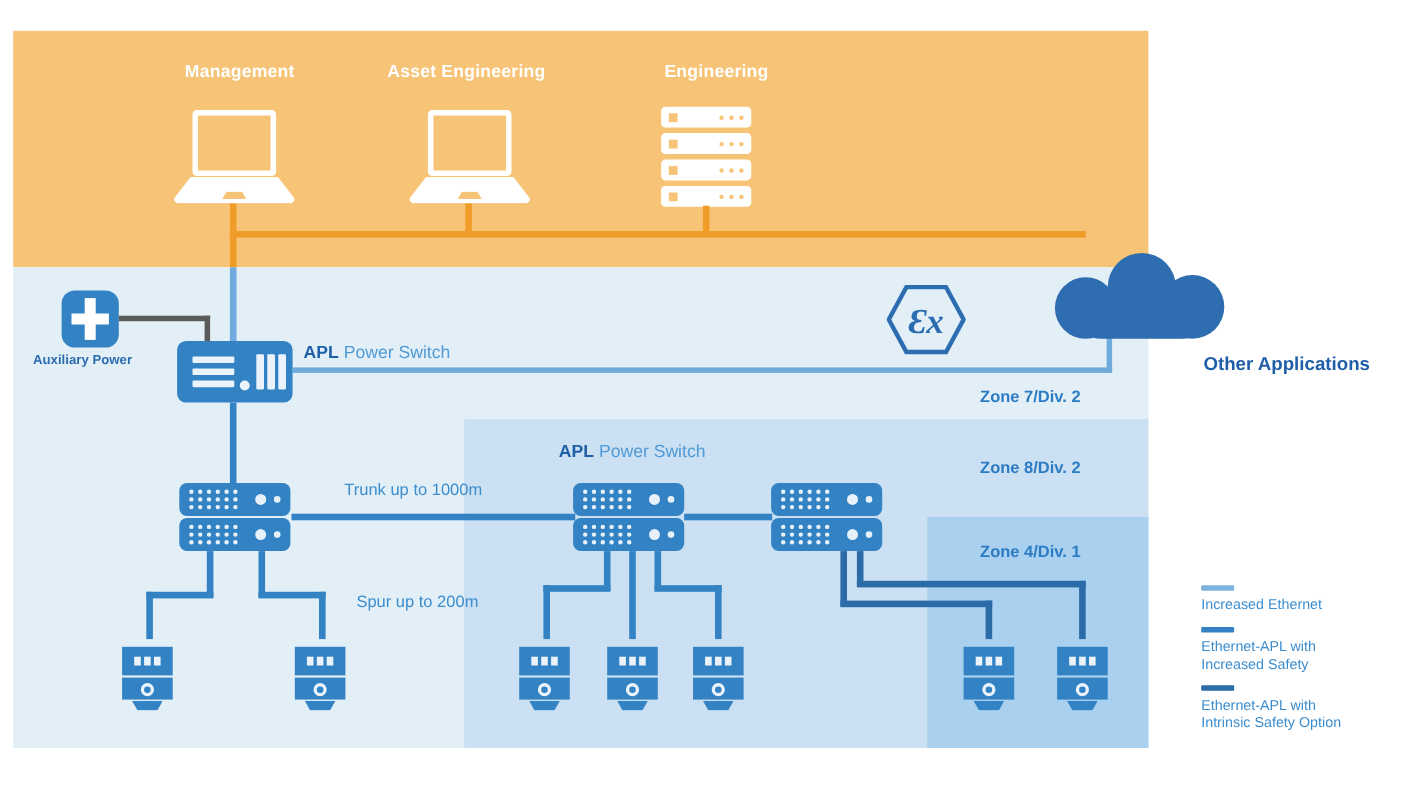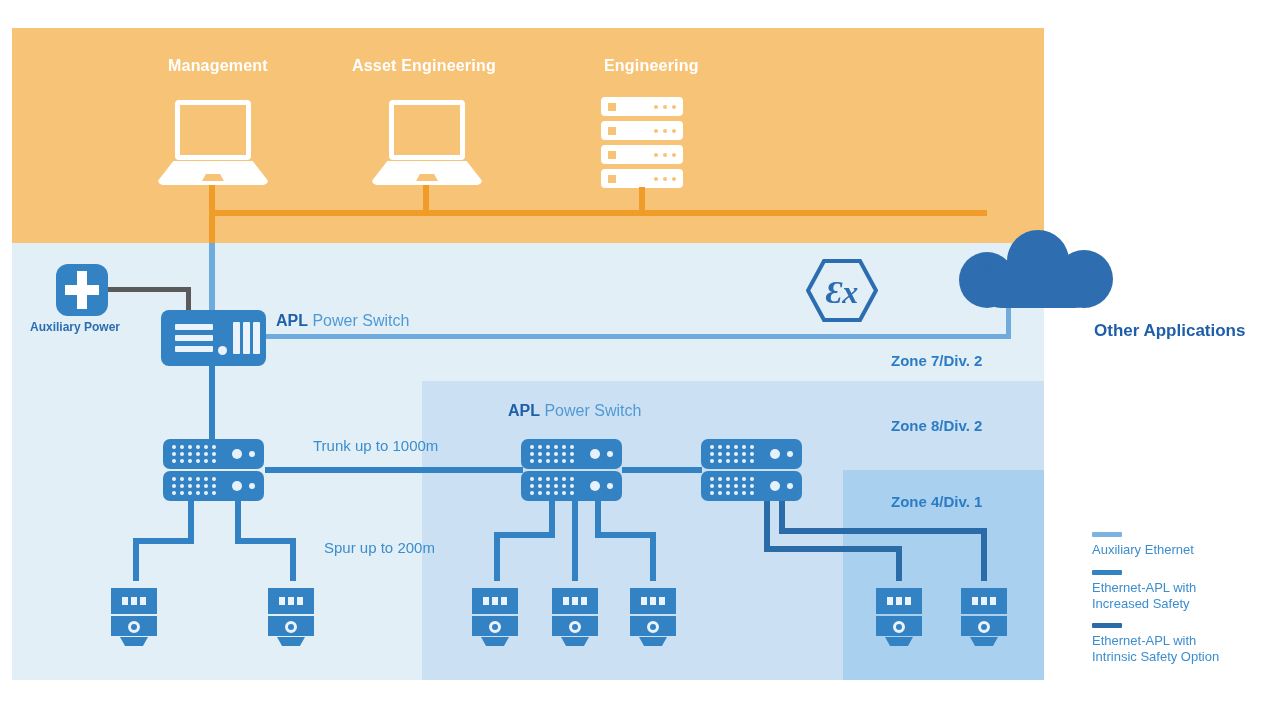--- a/index.html
+++ b/index.html
@@ -445,21 +445,21 @@
       </div>
     <div class="fd-mid"></div>
     <div class="fd-ring"></div>
     <div class="fd-foot"></div>
   </div>
 
   <div class="other-apps" style="left:1094px;top:321px;">Other Applications</div>
 
   <div class="lg-item" style="top:532px;">
     <div class="lg-swatch" style="background:#7DB3DE;"></div>
-    <div class="lg-text">Auxiliary Ethernet</div>
+    <div class="lg-text">Increased Ethernet</div>
   </div>
   <div class="lg-item" style="top:570px;">
     <div class="lg-swatch" style="background:#3383C4;"></div>
     <div class="lg-text">Ethernet-APL with
 Increased Safety</div>
   </div>
   <div class="lg-item" style="top:623px;">
     <div class="lg-swatch" style="background:#2B6CA8;"></div>
     <div class="lg-text">Ethernet-APL with
 Intrinsic Safety Option</div>

